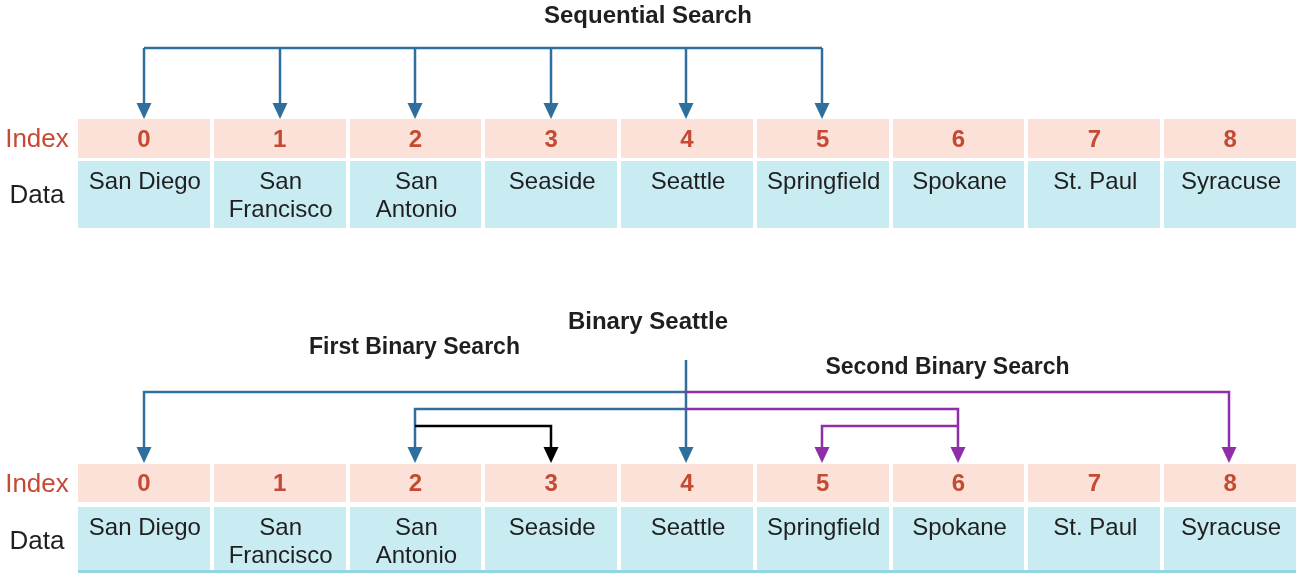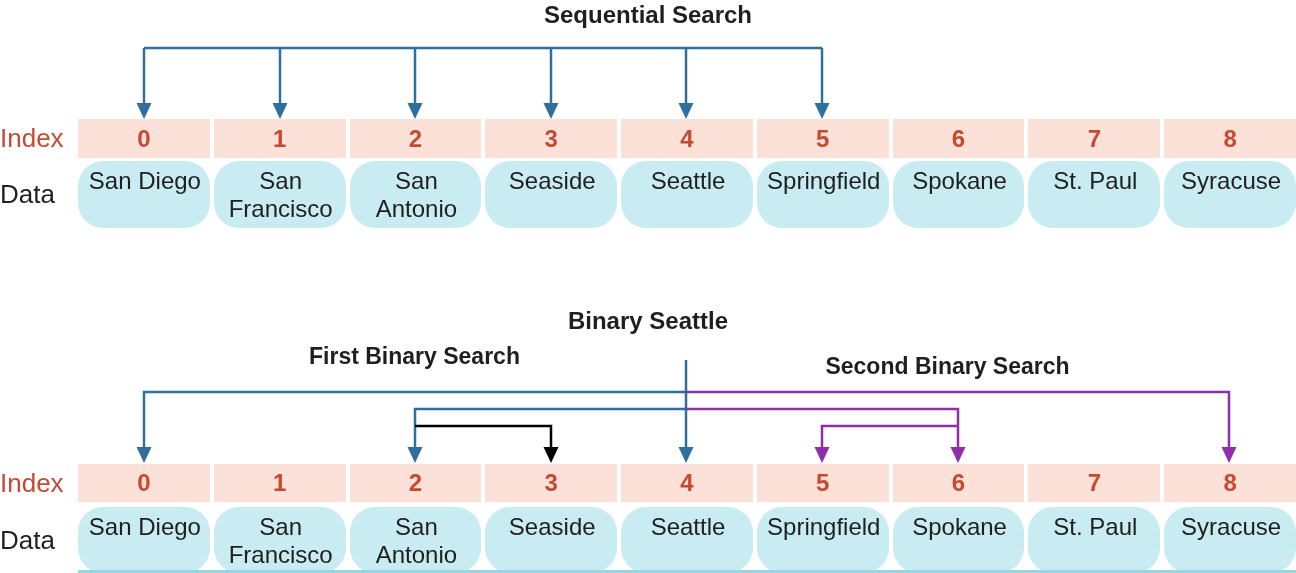--- a/index.html
+++ b/index.html
@@ -10,37 +10,37 @@
   html,body{margin:0;padding:0;}
   body{
     width:1296px;height:573px;position:relative;background:#ffffff;overflow:hidden;
     font-family:"Liberation Sans","DejaVu Sans",sans-serif;color:var(--c-text);
   }
   .title{position:absolute;left:0;width:1296px;text-align:center;
     font-weight:bold;font-size:24px;color:var(--c-text);}
   #seq-title{top:1px;}
   #bin-title{top:307px;}
   .sublabel{position:absolute;text-align:center;font-weight:bold;font-size:23px;color:var(--c-text);}
-  #first-label{left:143px;width:543px;top:343px;}
+  #first-label{left:143px;width:543px;top:333px;}
   #second-label{left:699px;width:497px;top:353px;}
 
   .grid-row{position:absolute;left:78px;width:1218px;display:grid;
     grid-template-columns:repeat(9,1fr);column-gap:4px;}
   #seq-index-row{top:119px;height:39px;}
   #seq-data-row{top:161px;height:67px;}
   #bin-index-row{top:464px;height:38px;}
   #bin-data-row{top:507px;height:66px;}
 
   .index-cell{background:var(--c-index_bg);color:var(--c-index_text);
     font-weight:bold;font-size:24px;display:flex;align-items:center;justify-content:center;}
   .data-cell{background:var(--c-data_bg);color:var(--c-text);font-size:24px;line-height:1.18;
     display:flex;align-items:flex-start;justify-content:center;text-align:center;
-    padding:6px 2px 0 4px;box-sizing:border-box;border-radius:25px;}
+    padding:6px 2px 0 4px;box-sizing:border-box;}
 
-  .row-label{position:absolute;left:0;width:74px;font-size:26px;}
+  .row-label{position:absolute;left:0;width:74px;text-align:center;font-size:26px;}
   .row-label.idx{color:var(--c-index_text);}
   #seq-index-label{top:119px;height:39px;line-height:39px;}
   #seq-data-label{top:161px;height:67px;line-height:67px;}
   #bin-index-label{top:464px;height:38px;line-height:38px;}
   #bin-data-label{top:507px;height:66px;line-height:66px;}
 
   #arrow-overlay{position:absolute;left:0;top:0;width:1296px;height:573px;pointer-events:none;}
   .ln{fill:none;stroke-width:2.5px;}
   .ln-blue{stroke:var(--c-blue);}   .hd-blue{fill:var(--c-blue);stroke:none;}
   .ln-purple{stroke:var(--c-purple);} .hd-purple{fill:var(--c-purple);stroke:none;}

